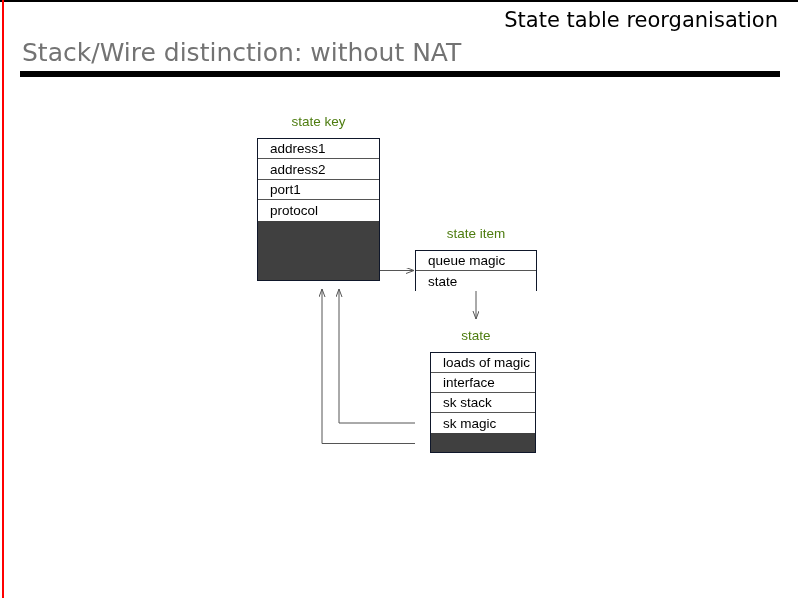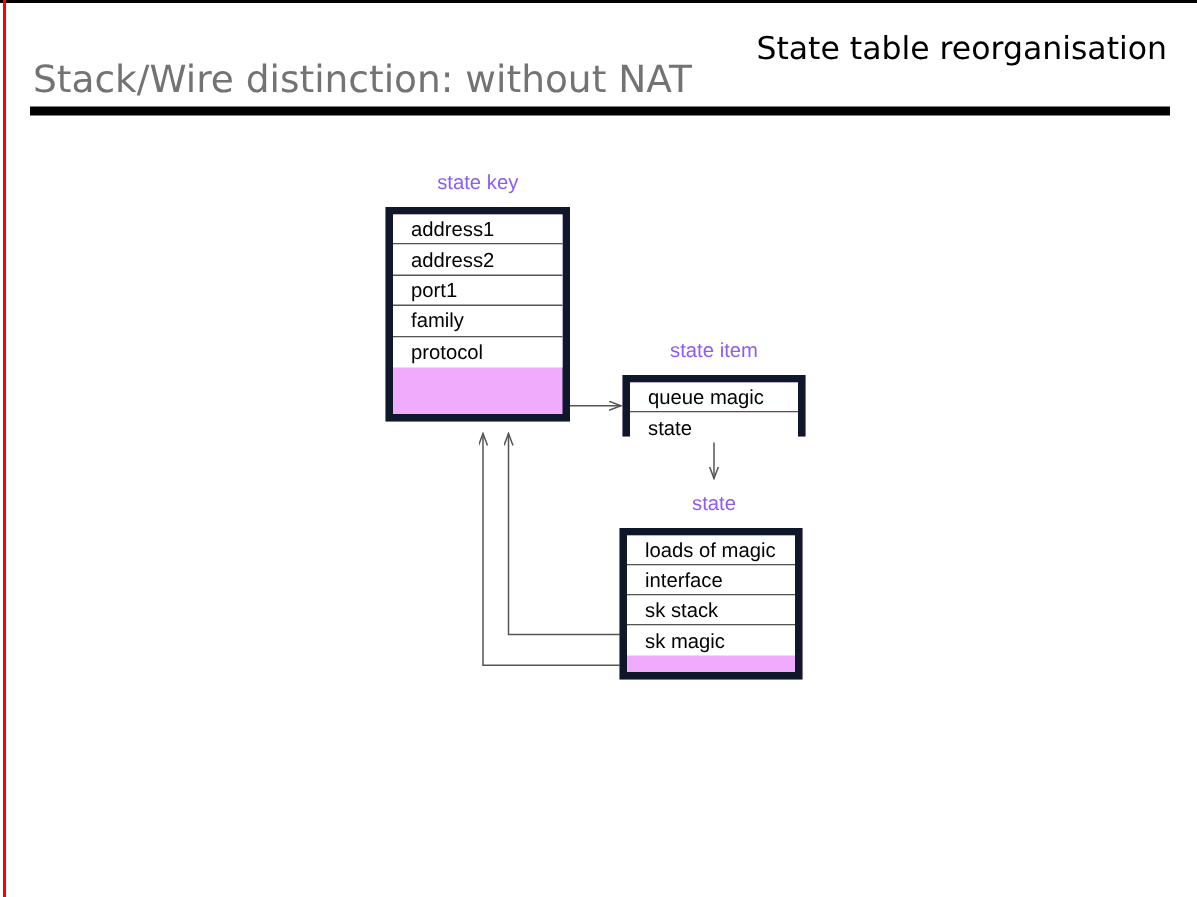--- a/index.html
+++ b/index.html
@@ -39,21 +39,20 @@
   .deck-title {
     position: absolute;
     right: 20px;
     top: 8px;
     font-family: "DejaVu Sans", sans-serif;
     font-size: 21px;
     font-weight: 400;
     color: #000000;
     letter-spacing: 0px;
     white-space: nowrap;
-    margin-top: 12px;
   }
   .slide-title {
     position: absolute;
     left: 22px;
     top: 38px;
     font-family: "DejaVu Sans", sans-serif;
     font-size: 25px;
     font-weight: 400;
     color: #737373;
     white-space: nowrap;
@@ -81,30 +80,30 @@
     top: 0;
     width: 798px;
     height: 598px;
     pointer-events: none;
   }
 
   .box-label {
     position: absolute;
     font-family: "Liberation Sans", sans-serif;
     font-size: 13.5px;
-    color: #8b5cf6;
+    color: #4d7c0f;
     text-align: center;
     white-space: nowrap;
   }
 
   .struct {
     position: absolute;
-    border: 5px solid #0f172a;
+    border: 1px solid #0f172a;
     box-sizing: border-box;
-    background: #f0abfc;
+    background: #404040;
   }
   .struct .row {
     box-sizing: border-box;
     border-bottom: 1px solid #555555;
     font-family: "Liberation Sans", sans-serif;
     font-size: 13.5px;
     color: #000000;
     padding-left: 12px;
     display: flex;
     align-items: center;
@@ -115,21 +114,21 @@
     border-bottom: none;
   }
 
   
   #state-key-box { left: 257px; top: 138px; width: 123px; height: 143px; }
   #state-key-box .row { height: 20.4px; }
 
   #state-item-box { left: 415px; top: 250px; width: 122px; height: 41px; }
   #state-item-box .row { height: 20.2px; text-align: right; }
 
-  #state-box { left: 413px; top: 352px; width: 122px; height: 101px; }
+  #state-box { left: 430px; top: 352px; width: 106px; height: 101px; }
   #state-box .row { height: 20.1px; }
 
   #label-state-key { left: 257px; top: 114px; width: 123px; }
   #label-state-item { left: 415px; top: 226px; width: 122px; }
   #label-state { left: 415px; top: 328px; width: 122px; }
 </style>
 </head>
 <body>
 
 <div class="slide">
@@ -165,21 +164,20 @@
       <g>
         <path d="M415,443.5 L322,443.5 L322,289" fill="none" stroke="#555555" stroke-width="1" marker-end="url(#ah)"></path>
       </g>
     </svg>
 
     <div class="box-label" id="label-state-key">state key</div>
     <div class="struct" id="state-key-box">
       <div class="row">address1</div>
       <div class="row">address2</div>
       <div class="row">port1</div>
-      <div class="row">family</div>
       <div class="row">protocol</div>
     </div>
 
     <div class="box-label" id="label-state-item">state item</div>
     <div class="struct" id="state-item-box">
       <div class="row">queue magic</div>
       <div class="row">state</div>
     </div>
 
     <div class="box-label" id="label-state">state</div>

